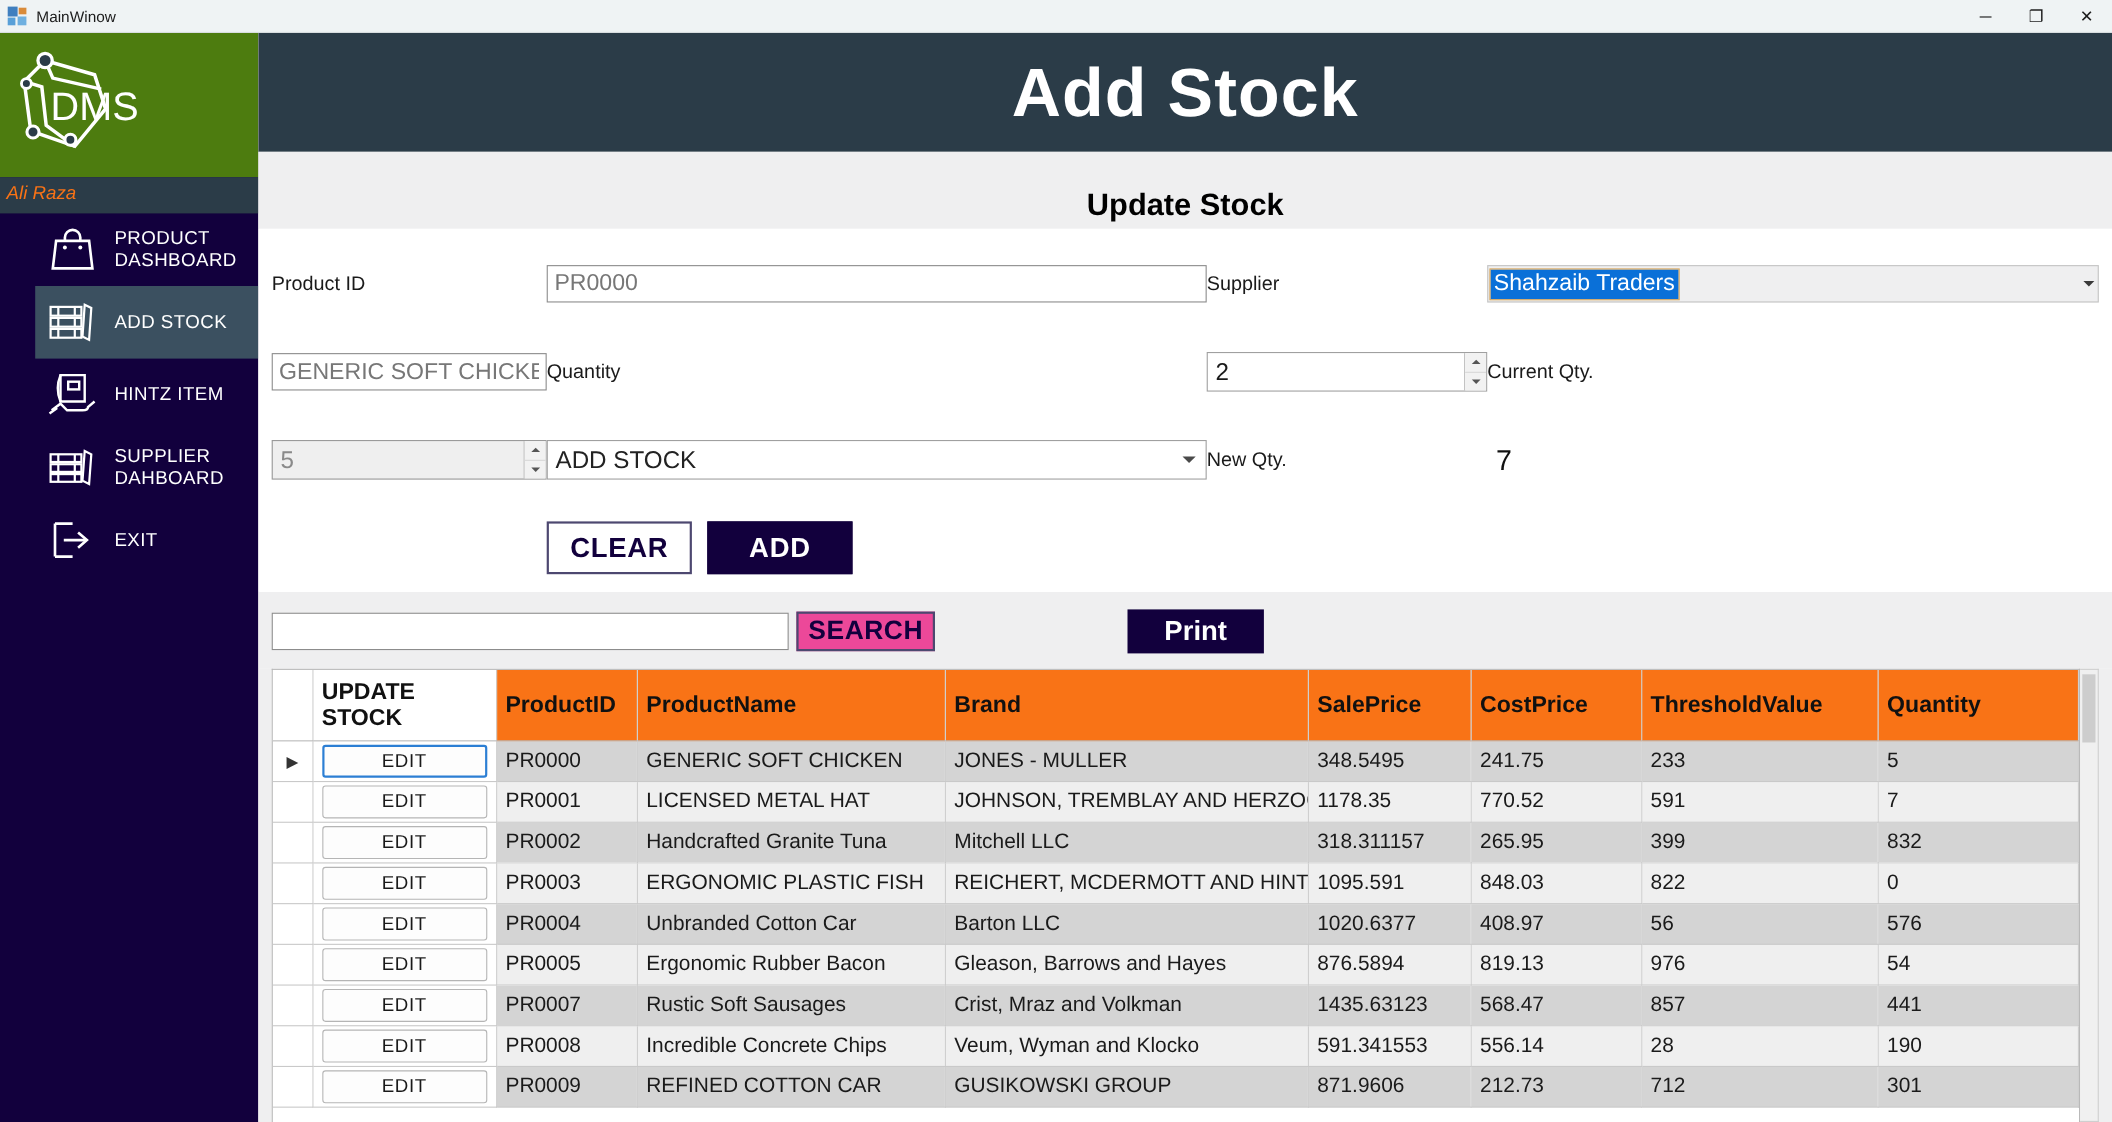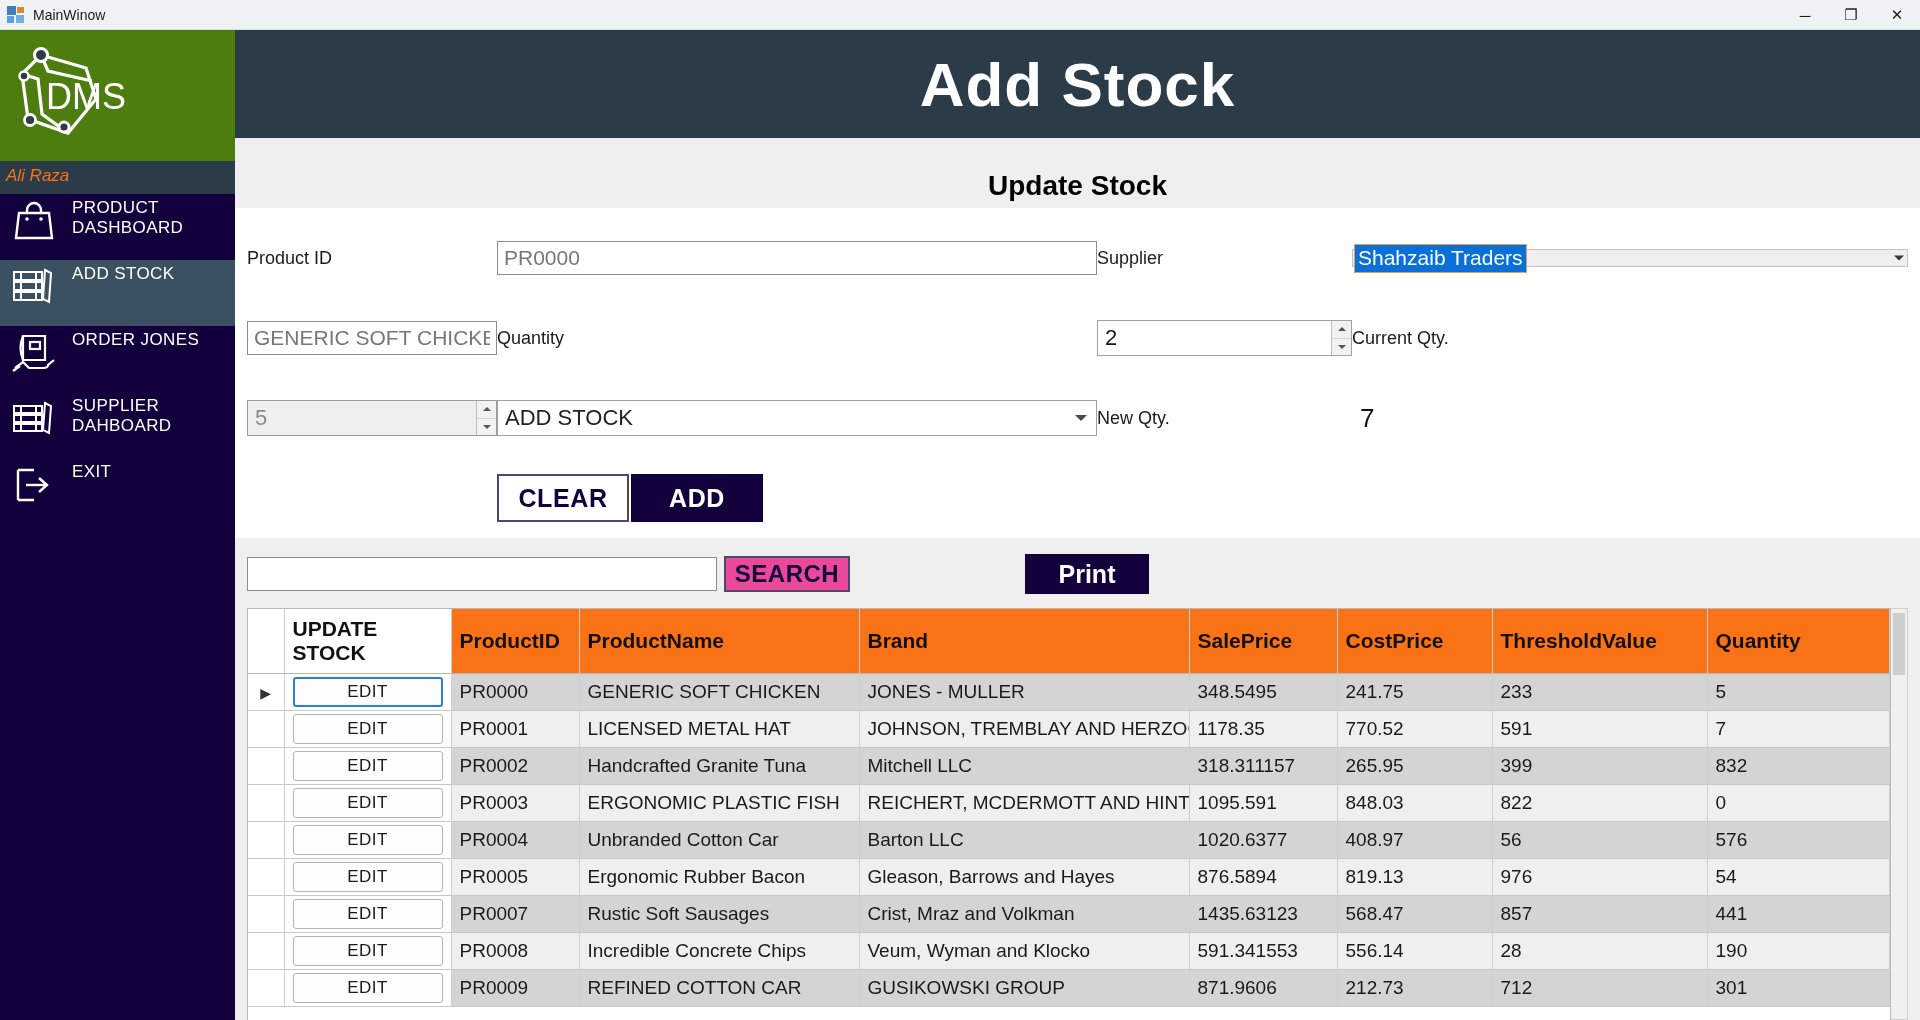--- a/index.html
+++ b/index.html
@@ -55,24 +55,25 @@
     padding-left: 8px;
   }
   .user-name {
     font-size: 17px; font-style: italic; color: #f97316;
     background: #2b3c48;
     padding: 0 0 8px 6px;
     height: 33px; display: flex; align-items: flex-end;
     font-family: "Liberation Sans", sans-serif;
   }
   .nav-item {
-    display: flex; align-items: flex-start;
+    display: flex; align-items: center;
     min-height: 66px; padding: 4px 6px;
     cursor: pointer;
     gap: 10px;
+    margin-left: 32px;
   }
   .nav-item.active { background: #3b5060; }
   .nav-icon {
     width: 56px; flex: none; display: flex; align-items: center; justify-content: center;
   }
   .nav-label {
     font-size: 17px; letter-spacing: .4px; color: #ffffff;
     line-height: 1.15;
     font-family: "Liberation Sans", sans-serif;
   }
@@ -125,21 +126,21 @@
     border: 1px solid #8c8c8c;
     background: #ffffff;
     color: #777;
     padding: 0 6px;
     outline: none;
   }
 
   
   .combo-wrap { position: relative; width: 100%; }
   .combo-flat {
-    height: 18px; width: 100%;
+    height: 34px; width: 100%;
     background: #efeff0;
     border: 1px solid #c4c4c4;
     display: flex; align-items: center;
     padding: 0 20px 0 2px;
   }
   .combo-sel {
     background: #0a70d8; color: #ffffff;
     font-size: 21px; padding: 1px 3px 2px 3px;
     outline: 1px solid #d8a355;
     font-family: "Liberation Sans", sans-serif;
@@ -185,21 +186,21 @@
   }
   .spin-btns div:first-child { border-bottom: 1px solid #d5d5d5; }
   .caret-up { width:0;height:0;border-left:4px solid transparent;border-right:4px solid transparent;border-bottom:4px solid #555; }
   .caret-dn { width:0;height:0;border-left:4px solid transparent;border-right:4px solid transparent;border-top:4px solid #555; }
 
   .newqty-value {
     font-size: 26px; color: #111; padding-left: 8px;
     font-family: "Liberation Sans", sans-serif;
   }
 
-  .btn-row { display: flex; gap: 2px; align-items: center; }
+  .btn-row { display: flex; gap: 14px; align-items: center; }
   .btn {
     font-family: "Liberation Sans", sans-serif;
     font-size: 25px; font-weight: bold; letter-spacing: .6px;
     height: 48px; min-width: 132px;
     display: flex; align-items: center; justify-content: center;
     cursor: pointer;
   }
   .btn-clear { background: #ffffff; color: #12003d; border: 2px solid #4d4870; }
   .btn-add { background: #12003d; color: #ffffff; border: 2px solid #12003d; }
 
@@ -365,21 +366,21 @@
         <svg width="50" height="48" viewBox="0 0 50 48">
           <g stroke="#fff" stroke-width="2.2" fill="none">
             <path d="M14 6 h22 v24 h-22 z"></path>
             <path d="M14 6 q-5 12 0 24"></path>
             <rect x="21" y="12" width="10" height="7"></rect>
             <path d="M6 38 l8 -6 l6 6 h14 q5 0 5 -3 l6 -5"></path>
             <path d="M4 41 l7 -5"></path>
           </g>
         </svg>
       </span>
-      <span class="nav-label">ORDER JONES</span>
+      <span class="nav-label">HINTZ ITEM</span>
     </div>
 
     <div class="nav-item">
       <span class="nav-icon">
         <svg width="50" height="44" viewBox="0 0 50 44">
           <g stroke="#fff" stroke-width="2" fill="none">
             <rect x="5" y="10" width="28" height="7"></rect>
               <rect x="5" y="19" width="28" height="7"></rect>
               <rect x="5" y="28" width="28" height="7"></rect>
             <line x1="12" y1="10" x2="12" y2="17"></line>

